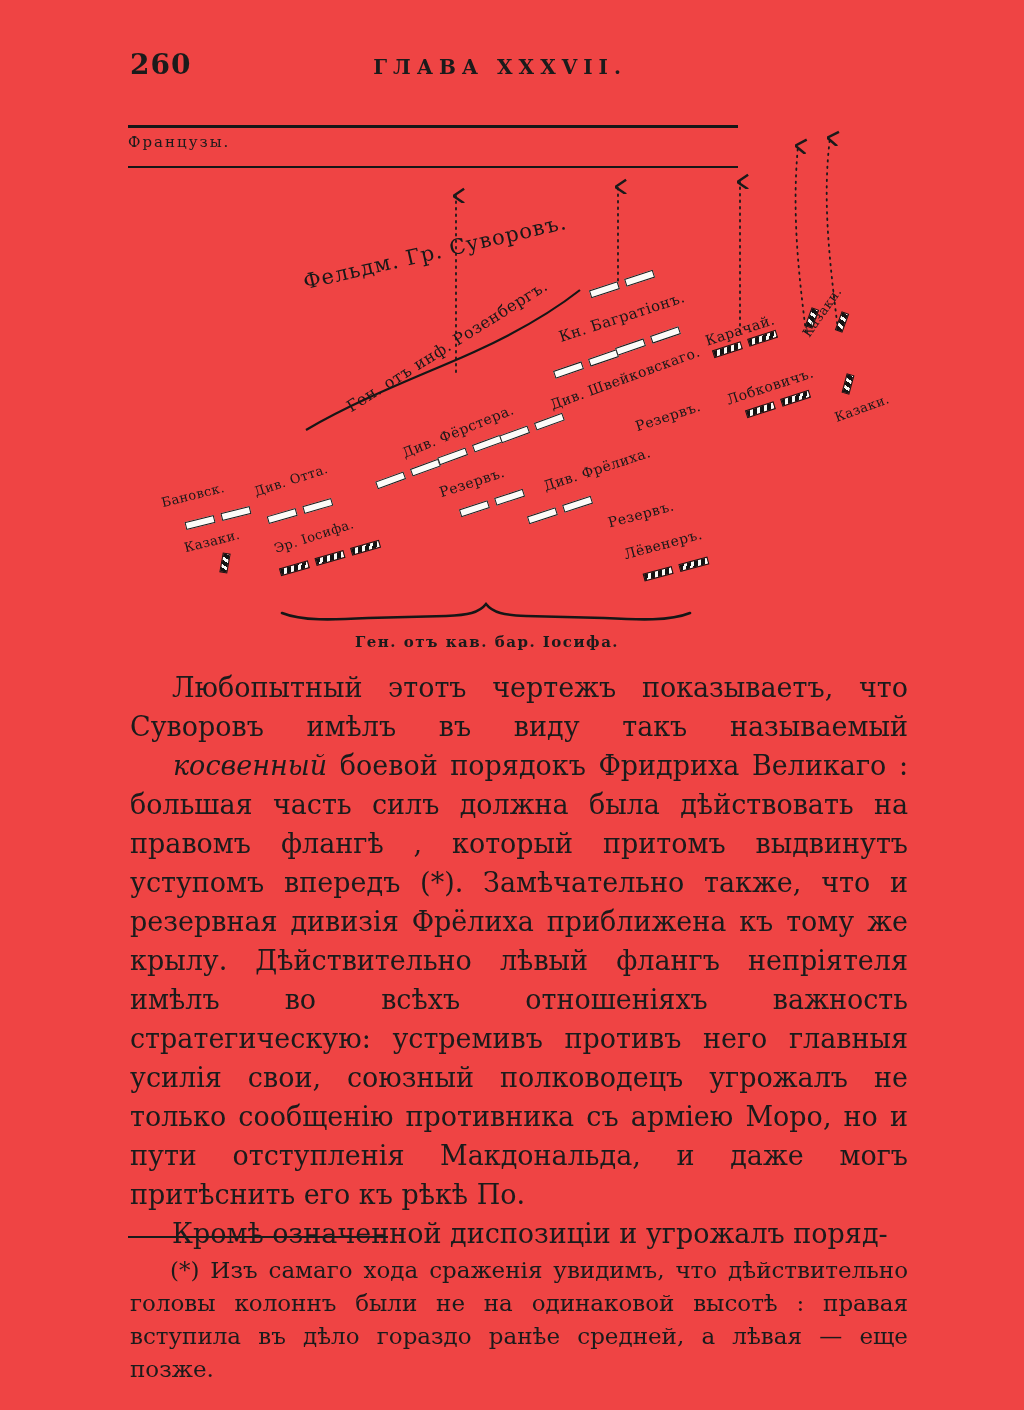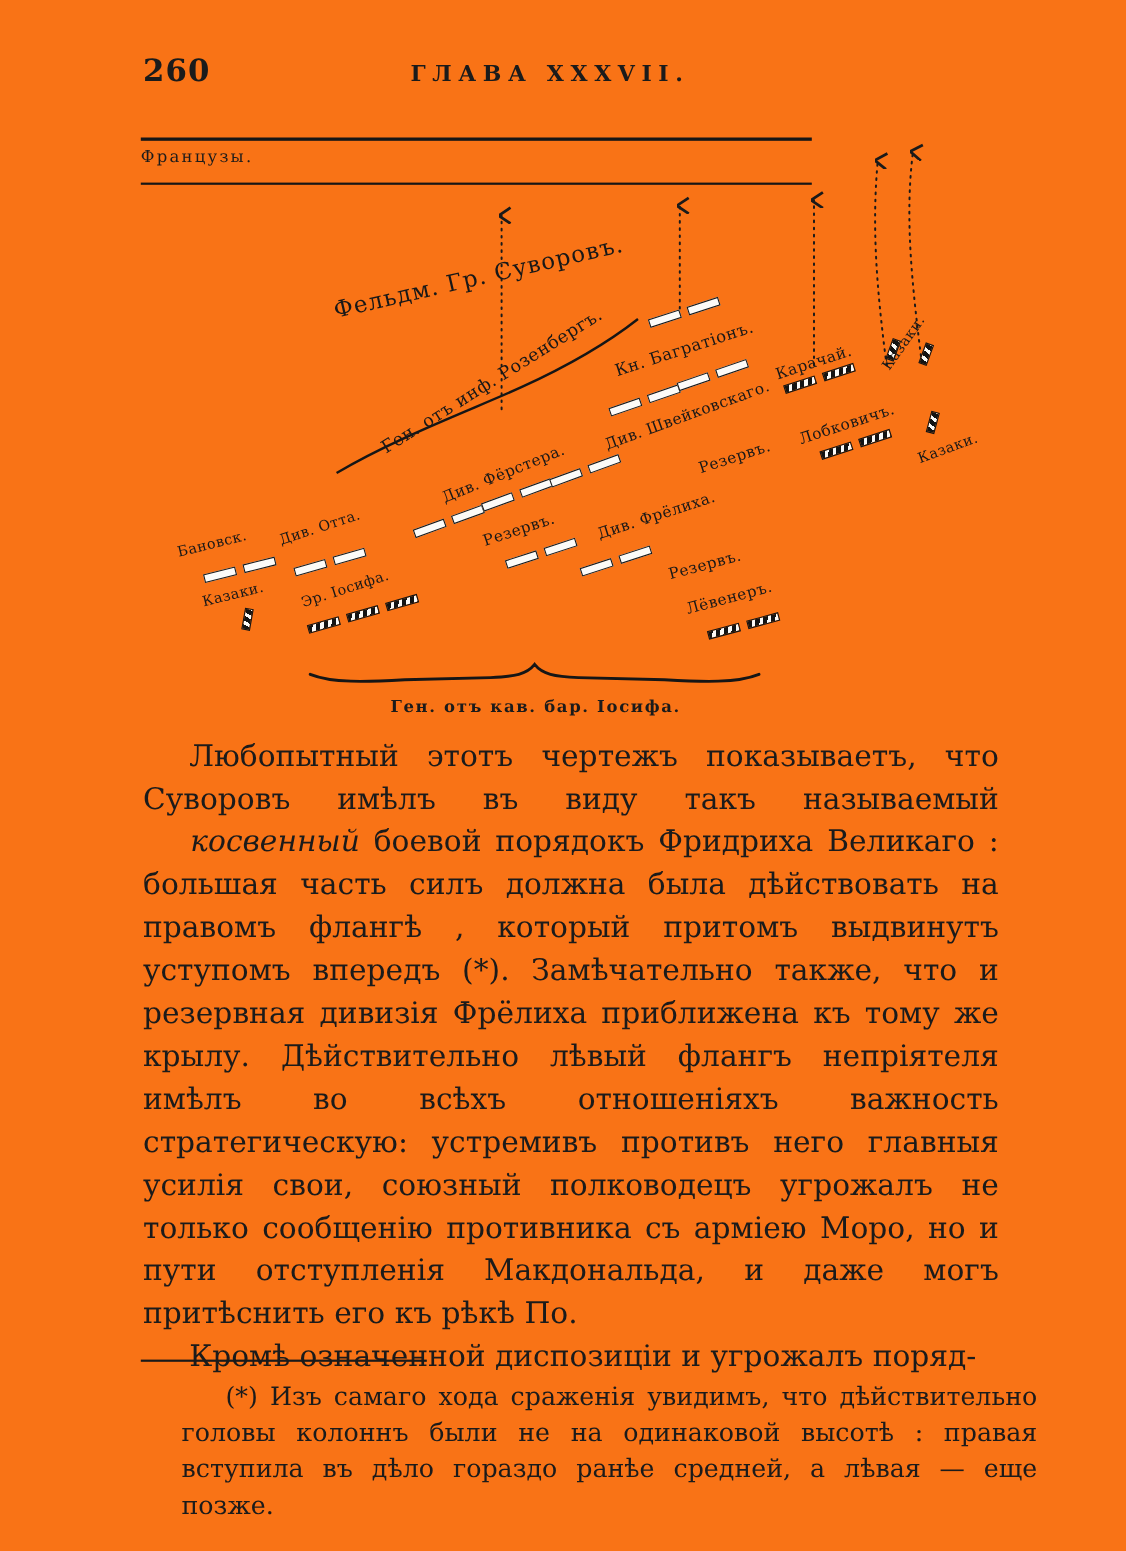--- a/index.html
+++ b/index.html
@@ -1,19 +1,19 @@
 <!DOCTYPE html>
 <html><head>
 <meta charset="utf-8">
 <style>
   html,body{margin:0;padding:0;background:#d9d9d9;}
   .page{
     position:relative;
     width:1024px;height:1410px;
-    background:#f97316;
+    background:#ef4444;
     color:#1b1b1b;
     font-family:"DejaVu Serif", serif;
     overflow:hidden;
     margin:0 auto;
   }
   .page-number{position:absolute;left:130px;top:48px;font-size:28px;font-weight:700;letter-spacing:1px;}
   .chapter{position:absolute;left:130px;top:55px;width:740px;text-align:center;font-size:20px;font-weight:700;letter-spacing:6px;}
 
   
   .diagram{position:absolute;left:0;top:0;width:1024px;height:665px;}
@@ -39,21 +39,21 @@
   .body-text{
     position:absolute;left:130px;top:668px;width:778px;
     font-size:27px;line-height:39px;text-align:justify;
   }
   .body-text p{margin:0;text-indent:42px;}
   .body-text i{font-style:italic;margin-left:43px;}
 
   .fn-rule{position:absolute;left:128px;top:1236px;width:260px;height:2px;background:#1a1a1a;}
   .footnote{
     position:absolute;left:130px;top:1254px;width:778px;
-    font-size:23px;line-height:33px;text-align:justify;text-indent:40px;margin-left:35px;
+    font-size:23px;line-height:33px;text-align:justify;text-indent:40px;
   }
 </style>
 </head>
 <body>
 
 <div class="page">
 
   <div class="page-number">260</div>
   <div class="chapter">ГЛАВА XXXVII.</div>
 

